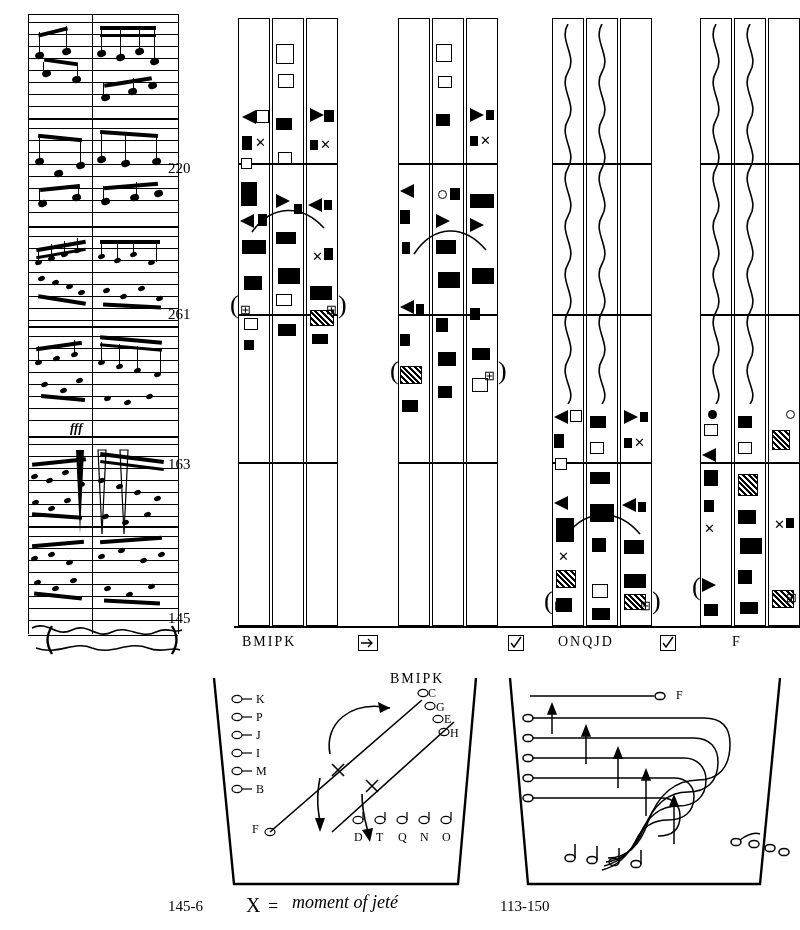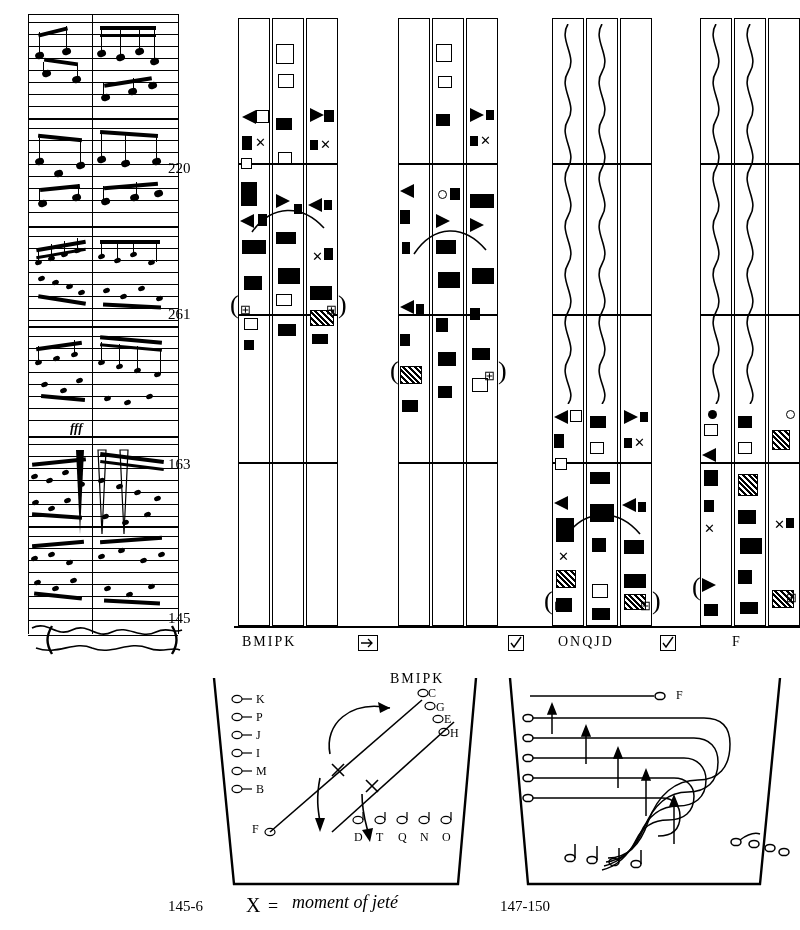--- a/index.html
+++ b/index.html
@@ -671,16 +671,16 @@
             <polygon points="110,66 106,76 114,76"></polygon>
           <line x1="138" y1="134" x2="138" y2="92" stroke-width="1.5"></line>
             <polygon points="138,88 134,98 142,98"></polygon>
           <line x1="166" y1="162" x2="166" y2="118" stroke-width="1.5"></line>
             <polygon points="166,114 162,124 170,124"></polygon>
         </g>
       </svg>
       <div class="noteglyph" style="left:178px;top:16px;">F</div>
     </div>
 
-    <div class="caption" style="left:500px;top:226px;">147-150</div>
+    <div class="caption" style="left:500px;top:226px;">113-150</div>
   </div>
 
 </div>
 
 </body></html>

